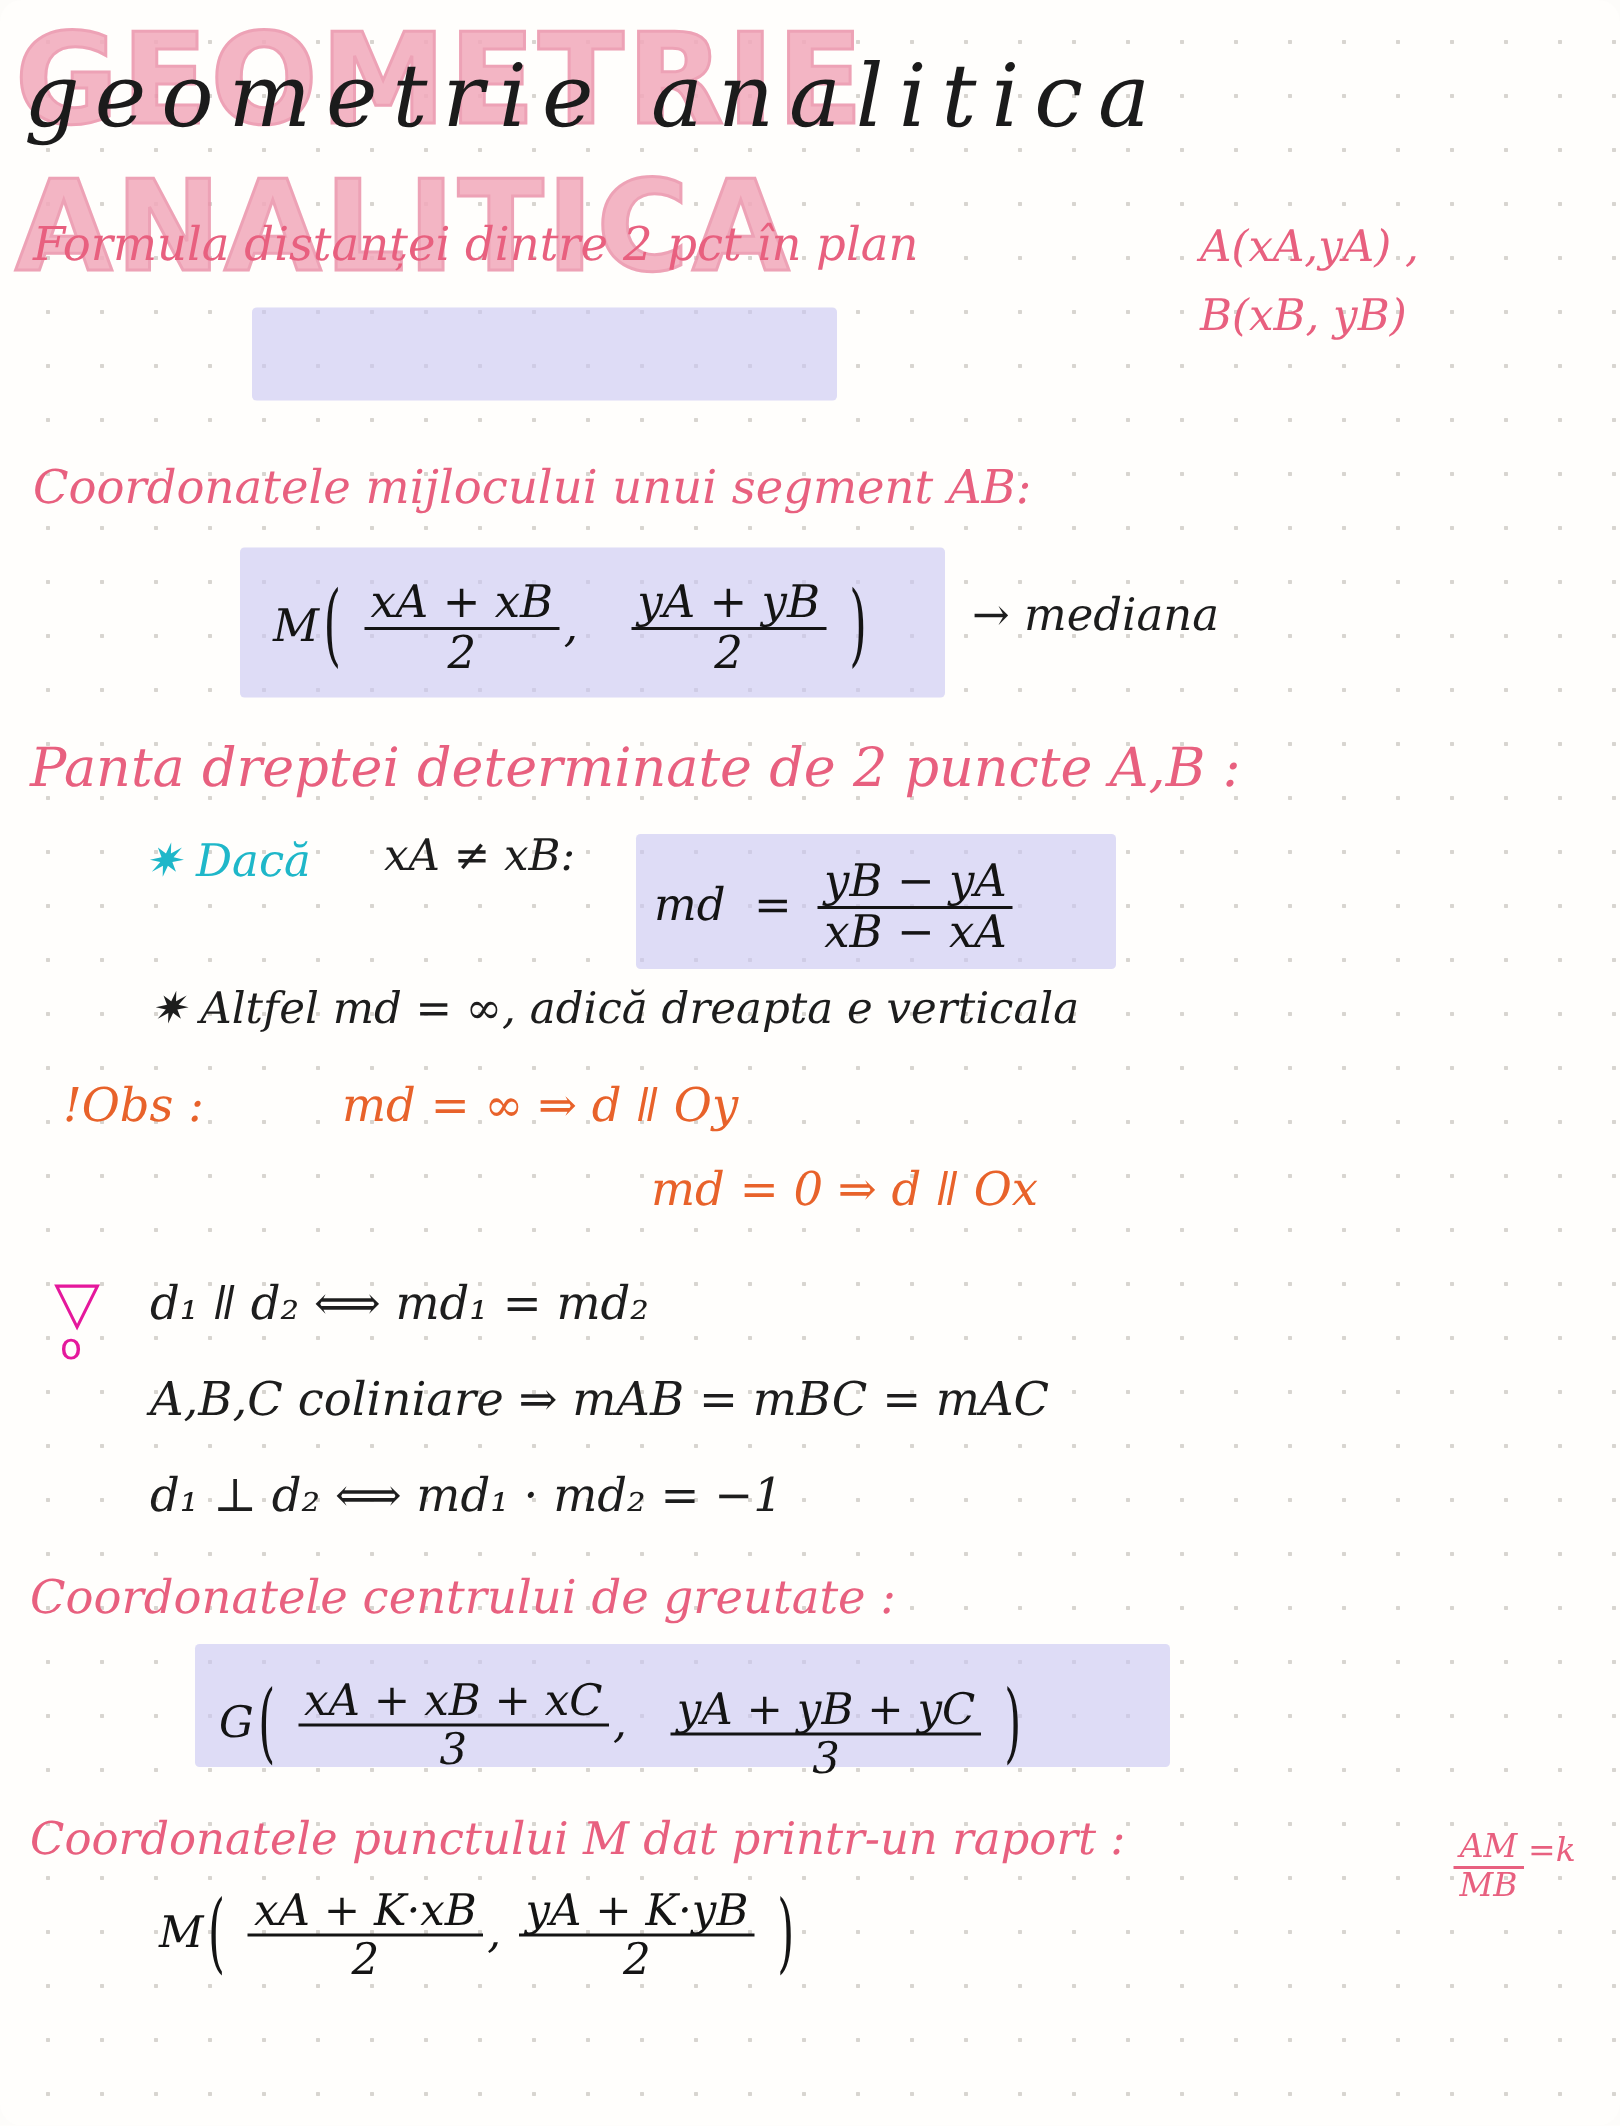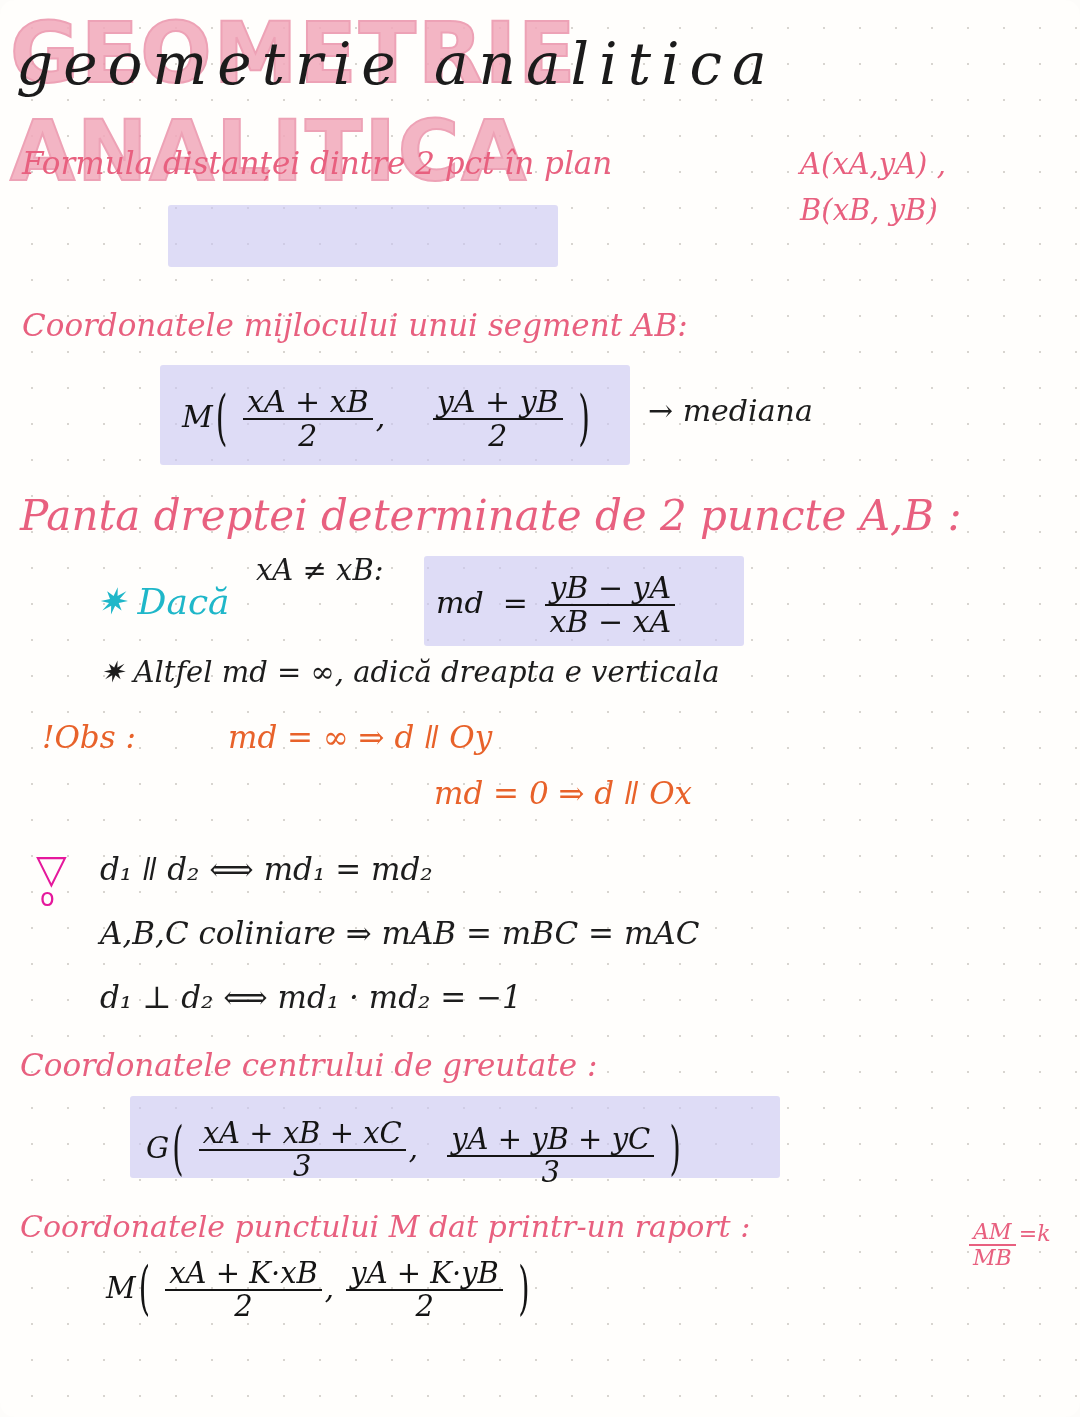--- a/index.html
+++ b/index.html
@@ -146,28 +146,28 @@
   <div class="txt hand pink" style="top:196px; left:800px; font-size:29px;">B(xB, yB)</div>
 
   <div class="hl" style="top:205px; left:168px; width:390px; height:62px;"></div>
 
   <div class="txt hand pink" style="top:310px; left:22px; font-size:31px;">Coordonatele mijlocului unui segment AB:</div>
 
   <div class="hl" style="top:365px; left:160px; width:470px; height:100px;"></div>
   <div class="formula" style="top:386px; left:182px; font-size:30px;">
     M<span class="big-paren">(</span>
     <span class="frac"><span class="num">xA + xB</span><span class="den">2</span></span>,
-    <span class="frac" style="margin-left:38px;"><span class="num">yA + yB</span><span class="den">2</span></span>
+    <span class="frac" style="margin-left:26px;"><span class="num">yA + yB</span><span class="den">2</span></span>
     <span class="big-paren">)</span>
   </div>
   <div class="txt hand dark" style="top:396px; left:648px; font-size:30px;">→ mediana</div>
 
-  <div class="txt hand pink" style="top:495px; left:20px; font-size:42px;">Panta dreptei determinate de 2 puncte A,B :</div>
-
-  <div class="txt hand teal" style="top:584px; left:96px; font-size:36px;">✷ Dacă</div>
+  <div class="txt hand pink" style="top:495px; left:20px; font-size:36px;">Panta dreptei determinate de 2 puncte A,B :</div>
+
+  <div class="txt hand teal" style="top:560px; left:96px; font-size:30px;">✷ Dacă</div>
   <div class="txt hand dark" style="top:556px; left:256px; font-size:29px;">xA ≠ xB:</div>
 
   <div class="hl" style="top:556px; left:424px; width:320px; height:90px;"></div>
   <div class="formula" style="top:572px; left:436px; font-size:30px;">
     md&nbsp; = <span class="frac" style="margin-left:8px;"><span class="num">yB − yA</span><span class="den">xB − xA</span></span>
   </div>
 
   <div class="txt hand dark" style="top:658px; left:100px; font-size:29px;">✷ Altfel md = ∞, adică dreapta e verticala</div>
 
   <div class="txt hand orange" style="top:722px; left:42px; font-size:31px;">!Obs :</div>

